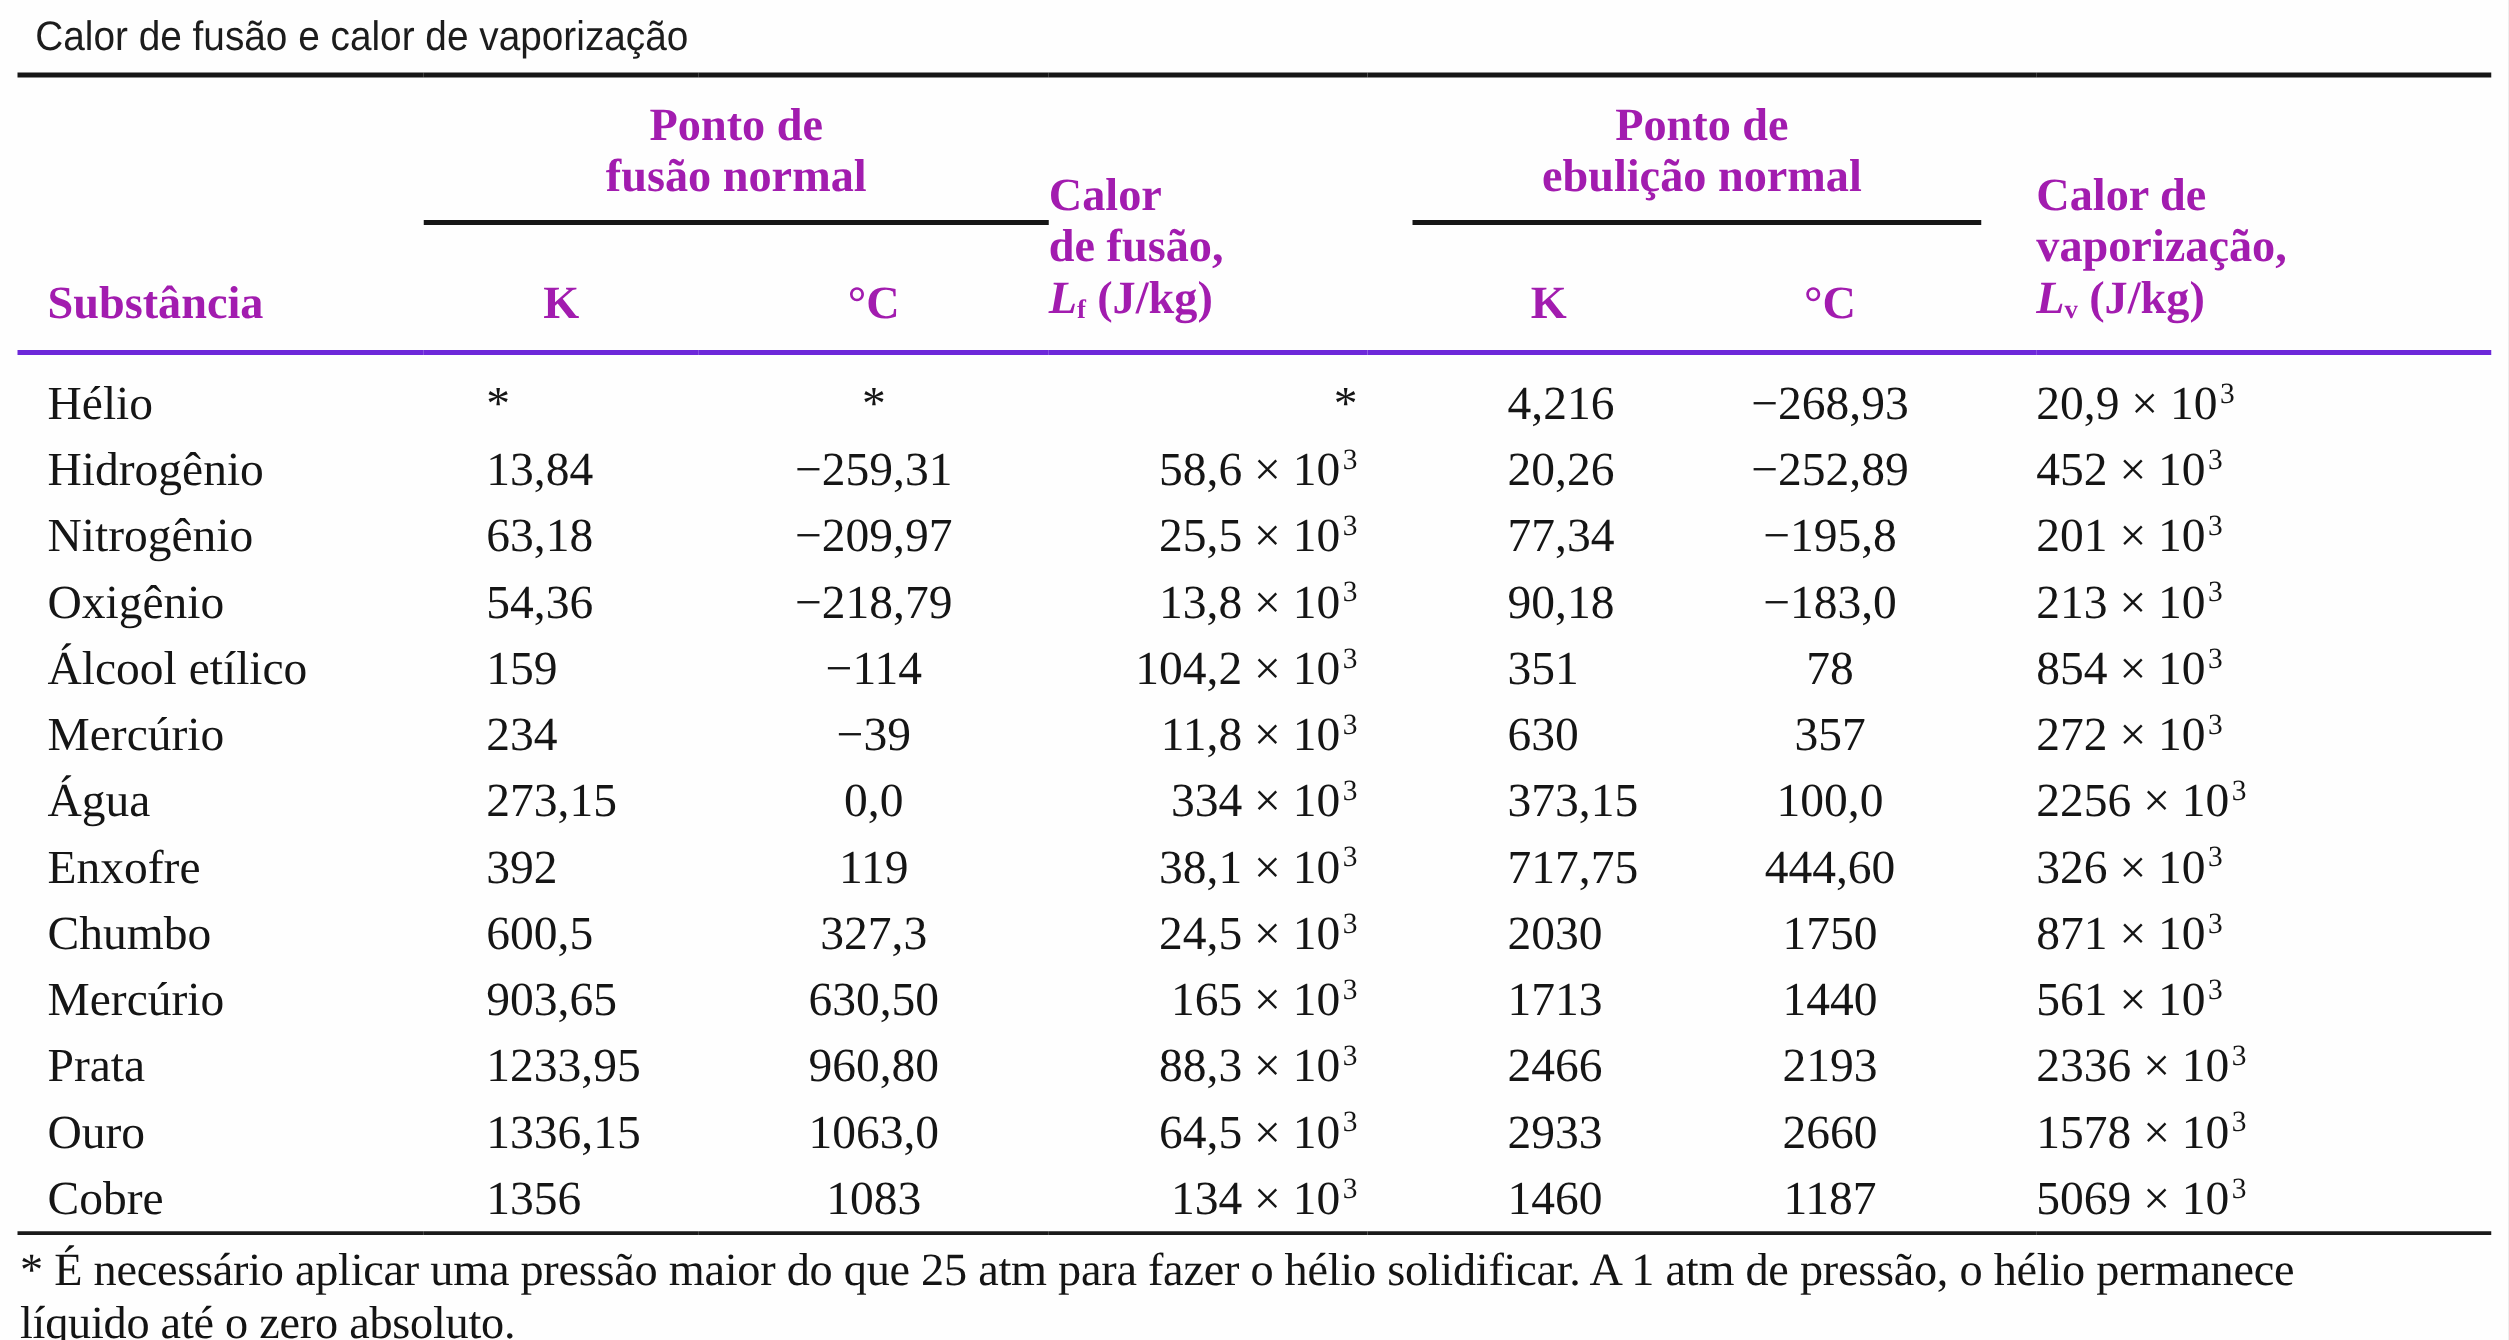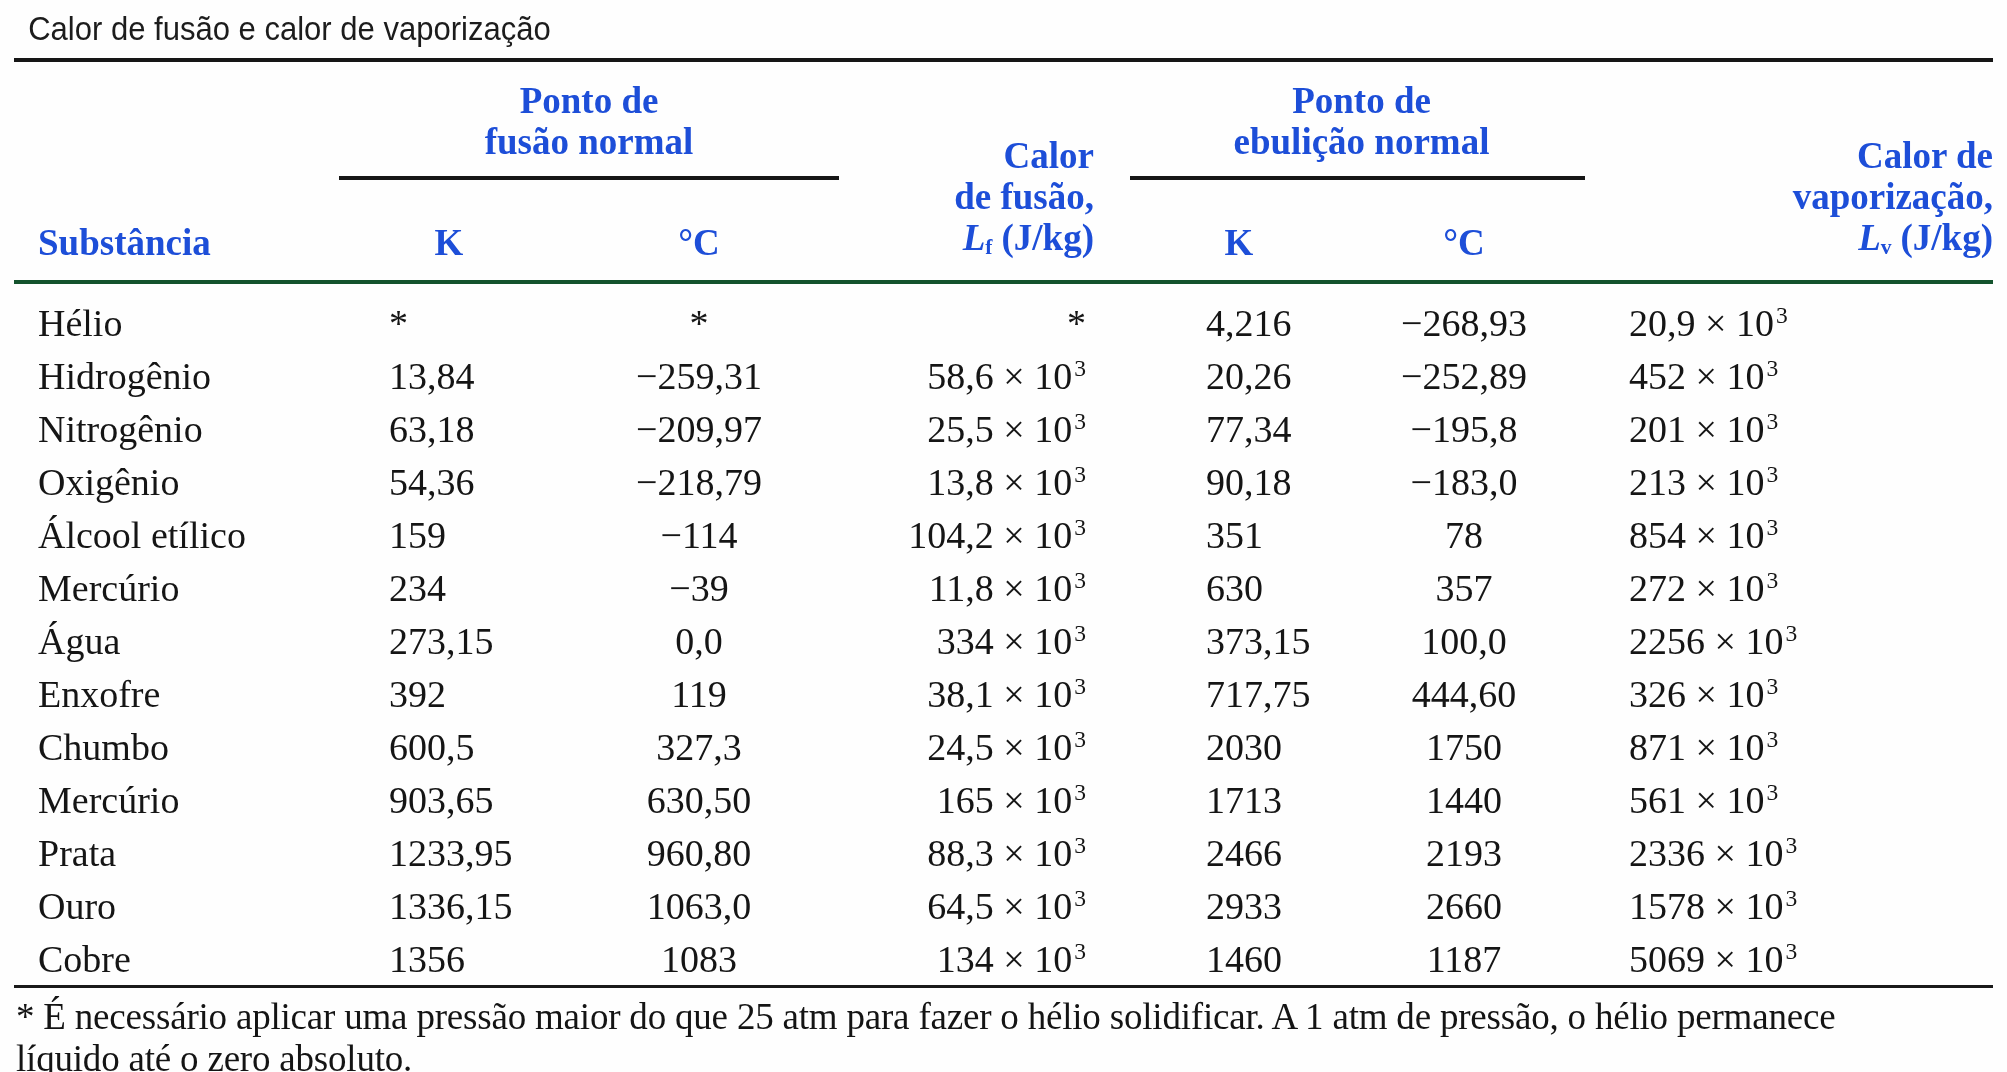--- a/index.html
+++ b/index.html
@@ -17,37 +17,37 @@
   }
   .table-wrap { margin:0 14px; }
   table.tbl {
     width:1979px; table-layout:fixed; border-collapse:collapse;
     border-top:4px solid #161616;
   }
   col.c1 { width:325px; } col.c2 { width:220px; } col.c3 { width:280px; }
   col.c4 { width:255px; } col.c5 { width:250px; } col.c6 { width:285px; }
   col.c7 { width:364px; }
 
-  th { font-size:37px; font-weight:700; padding:0; color:#1d4ed8; }
+  th { font-size:37px; font-weight:700; padding:0; color:#a21caf; }
   th.subst  { vertical-align:bottom; text-align:left; padding:0 0 16px 24px; }
   th.group  { vertical-align:top; padding-top:18px; }
   .glabel   { white-space:pre-line; text-align:center; line-height:41px; }
   .grule    { height:4px; background:#161616; margin-top:14px; }
   .grule-boil { margin-left:36px; margin-right:44px; }
-  th.heat   { vertical-align:bottom; text-align:right; padding-bottom:16px; }
+  th.heat   { vertical-align:bottom; text-align:left; padding-bottom:16px; }
   .heat-lines { white-space:pre-line; line-height:41px; }
   .heat-sym { line-height:41px; font-weight:700; }
   .heat-sym i { font-style:italic; }
   .heat-sym sub { font-size:0.58em; font-style:normal; vertical-align:baseline; position:relative; top:0.18em; }
   .heat-sym .unit { margin-left:9px;margin-top:40px; }
   tr.units th { vertical-align:bottom; padding-bottom:16px; height:84px; text-align:center; }
   tr.units th.c5 { padding-left:40px; }
   tr.units th.c6 { padding-right:45px; }
 
-  tbody { border-top:4px solid #14532d; border-bottom:3px solid #1a1a1a; }
+  tbody { border-top:4px solid #6d28d9; border-bottom:3px solid #1a1a1a; }
   td { font-size:38px; height:53px; padding:0; line-height:1; vertical-align:middle; white-space:nowrap; }
   tbody tr:first-child td { padding-top:12px; }
   td.c1 { text-align:left;  padding-left:24px; }
   td.c2 { text-align:left;  padding-left:50px; }
   td.c3 { text-align:center; }
   td.c4 { text-align:right; padding-right:8px; }
   td.c5 { text-align:left;  padding-left:112px; }
   td.c6 { text-align:center; padding-right:45px; }
   td.c7 { text-align:left; padding-right:128px; }
   td sup { font-size:0.62em; vertical-align:baseline; position:relative; top:-0.55em; margin-left:2px; }

